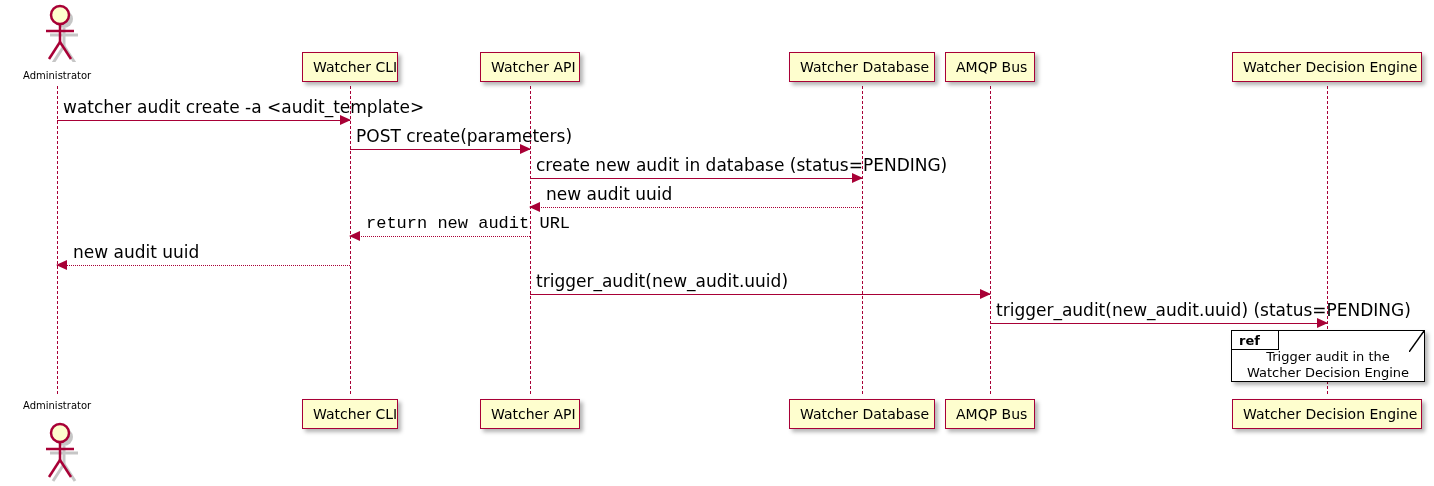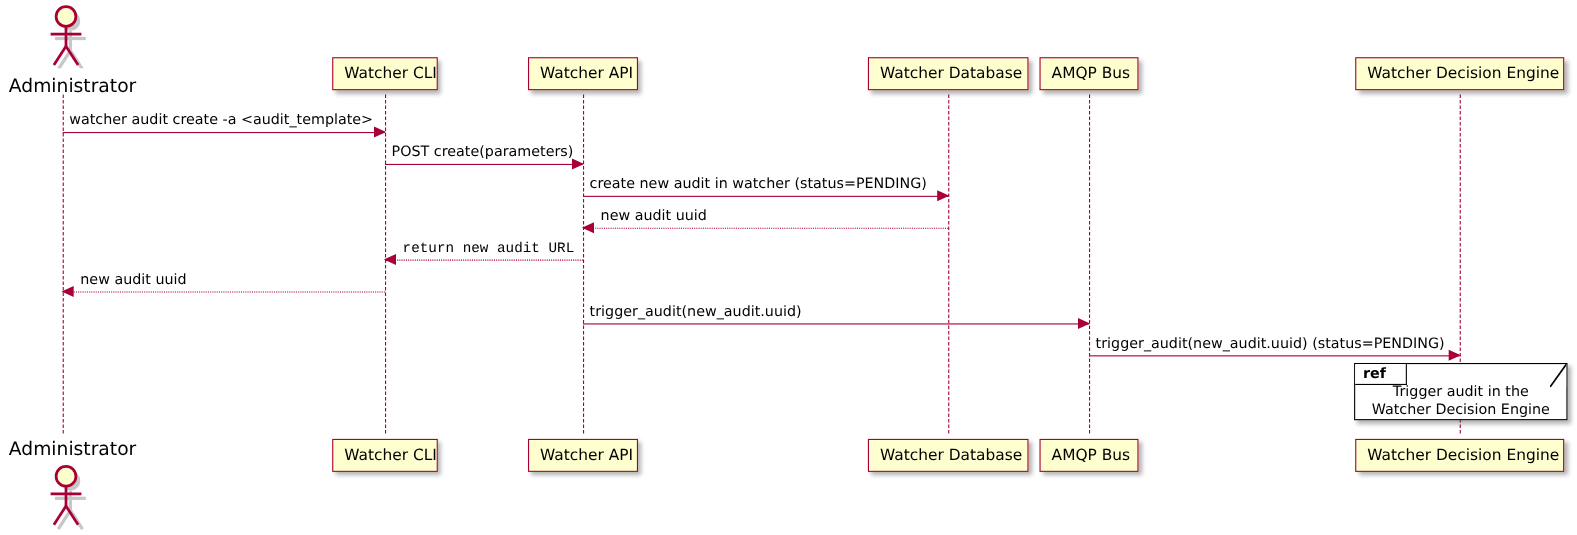--- a/index.html
+++ b/index.html
@@ -46,24 +46,25 @@
 
   
   .actor-wrap {
     position: absolute;
     width: 60px;
     height: 56px;
   }
   .actor-svg { display: block; }
   .actor-label {
     position: absolute;
-    font-size: 17px;
+    font-size: 10px;
     color: #000000;
     white-space: nowrap;
     line-height: 1;
+    margin-left: 15px;
   }
 
   
   .msg {
     position: absolute;
     height: 0;
   }
   .msg .line {
     position: absolute;
     left: 0;
@@ -89,21 +90,21 @@
   }
   .msg .head.left {
     left: -1px;
     border-top: 5px solid transparent;
     border-bottom: 5px solid transparent;
     border-right: 11px solid #A80036;
   }
   .msg .label {
     position: absolute;
     bottom: 4px;
-    font-size: 13px;
+    font-size: 17px;
     color: #000000;
     white-space: nowrap;
     line-height: 1;
   }
   .msg .label.l-left { left: 6px; }
 
   
   .ref-box {
     position: absolute;
     box-sizing: border-box;
@@ -248,21 +249,21 @@
 
   <div class="msg" style="left:350px; top:149px; width:180px;">
     <div class="line"></div>
     <div class="head right"></div>
     <div class="label l-left">POST create(parameters)</div>
   </div>
 
   <div class="msg" style="left:530px; top:178px; width:332px;">
     <div class="line"></div>
     <div class="head right"></div>
-    <div class="label l-left">create new audit in watcher (status=PENDING)</div>
+    <div class="label l-left">create new audit in database (status=PENDING)</div>
   </div>
 
   <div class="msg dotted" style="left:530px; top:207px; width:332px;">
     <div class="line"></div>
     <div class="head left"></div>
     <div class="label l-left" style="left:16px;">new audit uuid</div>
   </div>
 
   <div class="msg dotted" style="left:350px; top:236px; width:180px;">
     <div class="line"></div>

